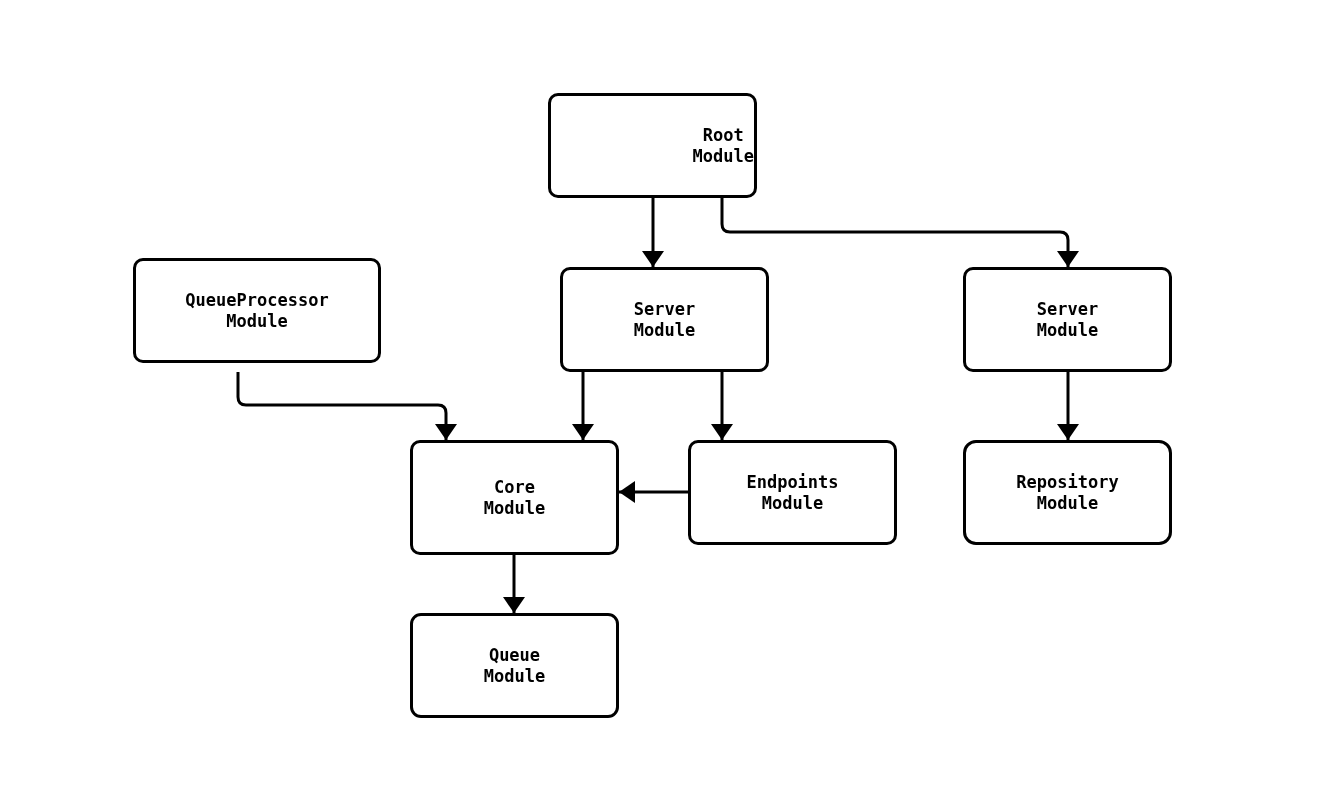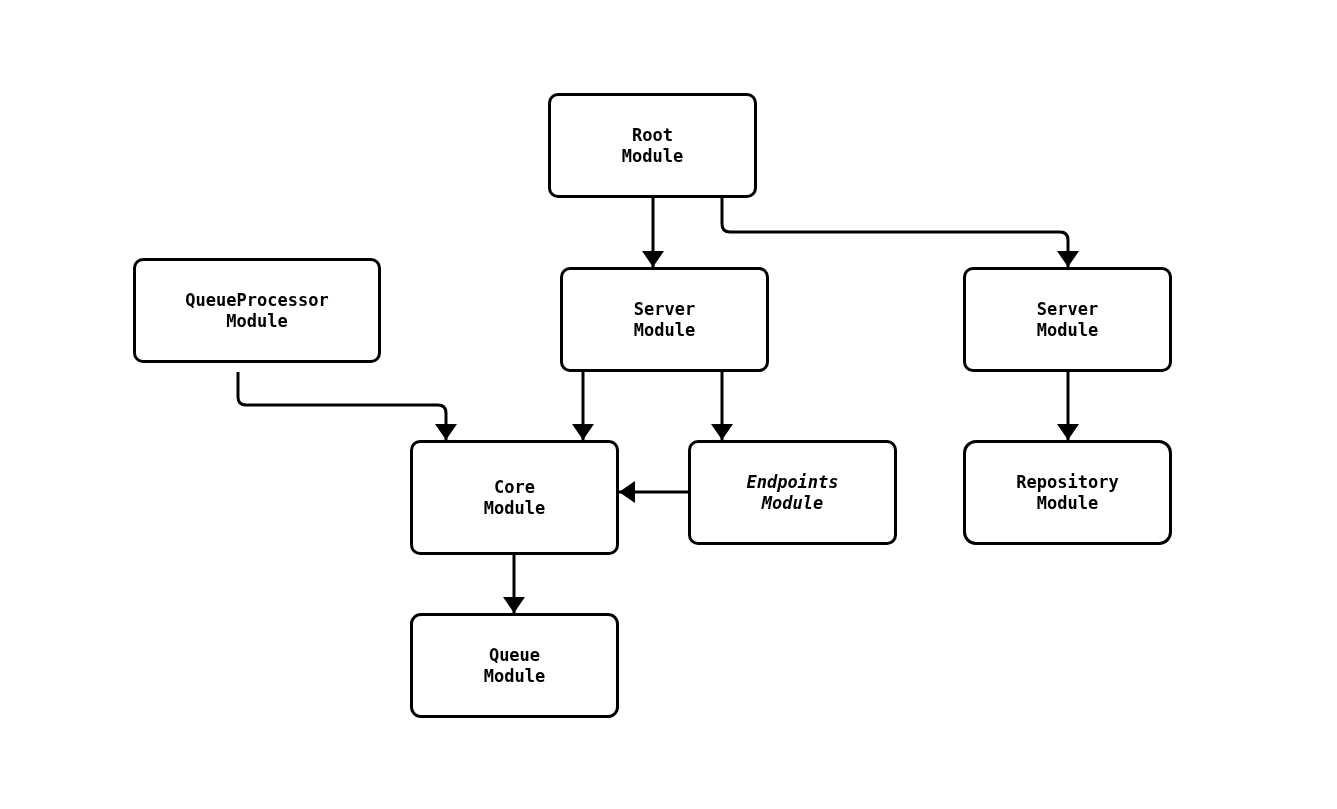--- a/index.html
+++ b/index.html
@@ -66,41 +66,41 @@
         <path class="edge" d="M722,198 L722,224 Q722,232 730,232 L1060,232 Q1068,232 1068,240 L1068,267" marker-end="url(#arrow)"></path>
         <path class="edge" d="M238,372 L238,397 Q238,405 246,405 L438,405 Q446,405 446,413 L446,440" marker-end="url(#arrow)"></path>
         <path class="edge" d="M583,372 L583,440" marker-end="url(#arrow)"></path>
         <path class="edge" d="M722,372 L722,440" marker-end="url(#arrow)"></path>
         <path class="edge" d="M688,492 L619,492" marker-end="url(#arrow)"></path>
         <path class="edge" d="M1068,372 L1068,440" marker-end="url(#arrow)"></path>
         <path class="edge" d="M514,545 L514,613" marker-end="url(#arrow)"></path>
       </g>
   </svg>
 
-<div class="node" style="left: 548px; top: 93px; width: 209px; height: 105px;">
+<div class="node" style="left: 548px; top: 93px; width: 209px; height: 105px; justify-content: flex-end;">
       <span class="node-label">Root
 Module</span>
     </div>
     <div class="node" style="left: 133px; top: 258px; width: 248px; height: 105px;">
       <span class="node-label">QueueProcessor
 Module</span>
     </div>
     <div class="node" style="left: 548px; top: 267px; width: 209px; height: 105px; margin-left: 12px;">
       <span class="node-label">Server
 Module</span>
     </div>
     <div class="node" style="left: 963px; top: 267px; width: 209px; height: 105px;">
       <span class="node-label">Server
 Module</span>
     </div>
     <div class="node" style="left: 410px; top: 440px; width: 209px; height: 115px;">
       <span class="node-label">Core
 Module</span>
     </div>
-    <div class="node" style="left: 688px; top: 440px; width: 209px; height: 105px; font-style: italic;">
+    <div class="node" style="left: 688px; top: 440px; width: 209px; height: 105px;">
       <span class="node-label">Endpoints
 Module</span>
     </div>
     <div class="node" style="left: 963px; top: 440px; width: 209px; height: 105px; border-radius: 13px;">
       <span class="node-label">Repository
 Module</span>
     </div>
     <div class="node" style="left: 410px; top: 613px; width: 209px; height: 105px; border-radius: 11px;">
       <span class="node-label">Queue
 Module</span>

